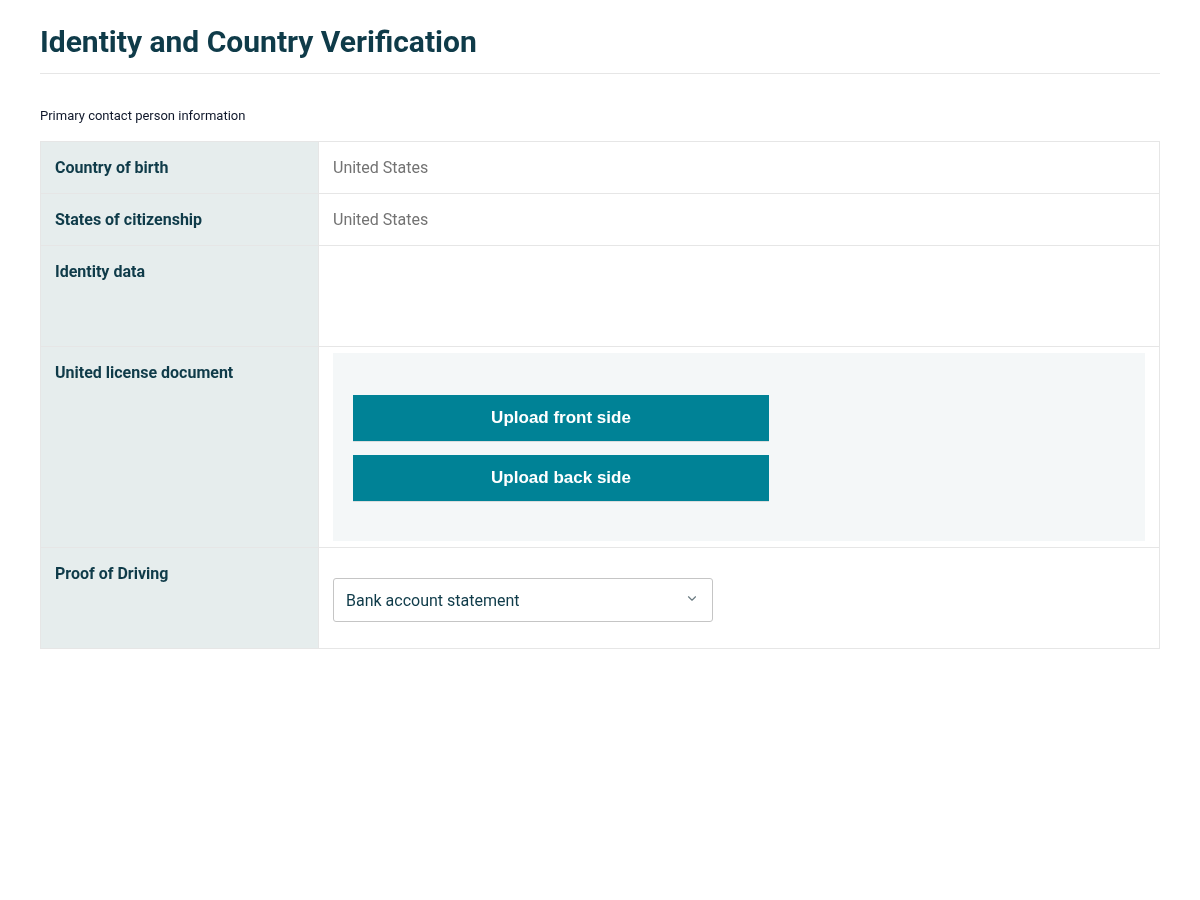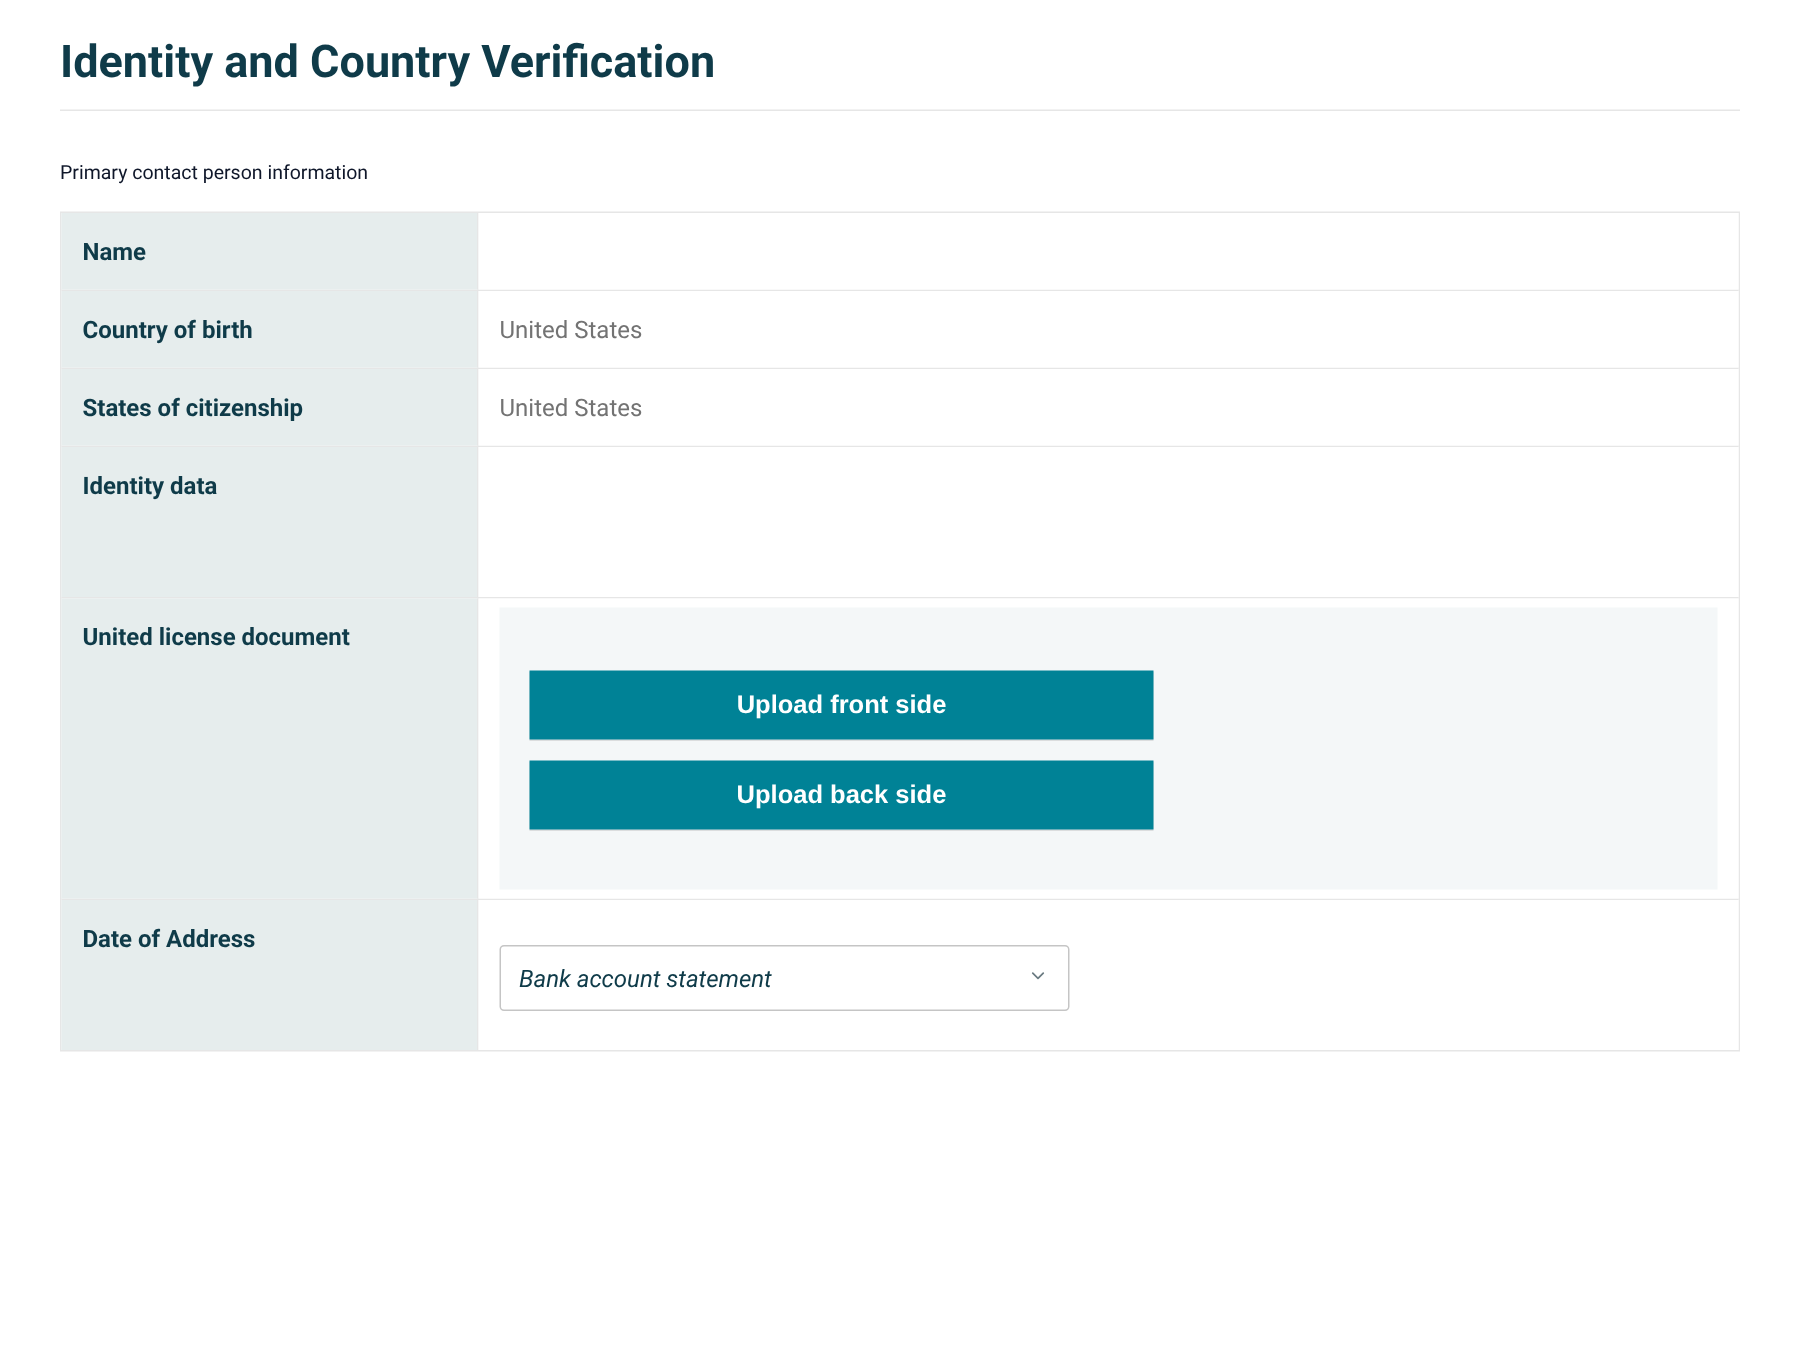--- a/index.html
+++ b/index.html
@@ -93,21 +93,20 @@
       min-height: 100px;
     }
     .proof-cell {
       flex: 1;
       padding: 30px 14px 14px 14px;
       background: #ffffff;
     }
     .select-wrap {
       position: relative;
       width: 380px;
-      font-style: italic;
     }
     .fake-select {
       width: 100%;
       height: 44px;
       border: 1px solid #c5c5c5;
       border-radius: 3px;
       background: #ffffff;
       padding: 0 40px 0 12px;
       font-size: 16px;
       color: #0F3B49;
@@ -126,24 +125,20 @@
   </style>
 </head>
 <body>
 
 <h1 class="page-title">Identity and Country Verification</h1>
 
 <h2 class="section-title">Primary contact person information</h2>
 
 <div class="info-table">
 
-  <div class="info-row">
-    <div class="label-cell">Name</div>
-    <div class="value-cell"></div>
-  </div>
 
 
   <div class="info-row">
     <div class="label-cell">Country of birth</div>
     <div class="value-cell">United States</div>
   </div>
 
   <div class="info-row">
     <div class="label-cell">States of citizenship</div>
     <div class="value-cell">United States</div>
@@ -159,21 +154,21 @@
     <div class="label-cell">United license document</div>
     <div class="upload-cell">
       <div class="upload-box">
         <button class="upload-btn">Upload front side</button>
         <button class="upload-btn">Upload back side</button>
       </div>
     </div>
   </div>
 
   <div class="info-row proof-row">
-    <div class="label-cell">Date of Address</div>
+    <div class="label-cell">Proof of Driving</div>
     <div class="proof-cell">
       <div class="select-wrap">
         <div class="fake-select">
           <span>Bank account statement</span>
         </div>
         <span class="chevron">
           <svg width="14" height="14" viewBox="0 0 24 24" fill="none" stroke="currentColor" stroke-width="2" stroke-linecap="round" stroke-linejoin="round">
               <polyline points="6 9 12 15 18 9"></polyline>
             </svg>
         </span>

